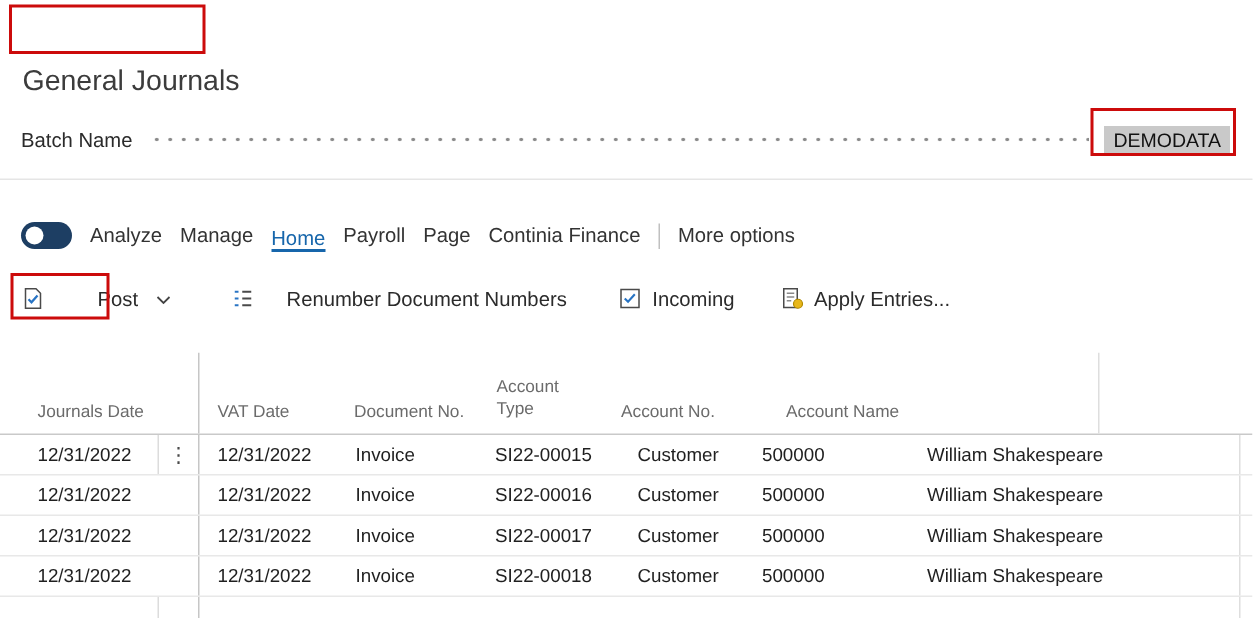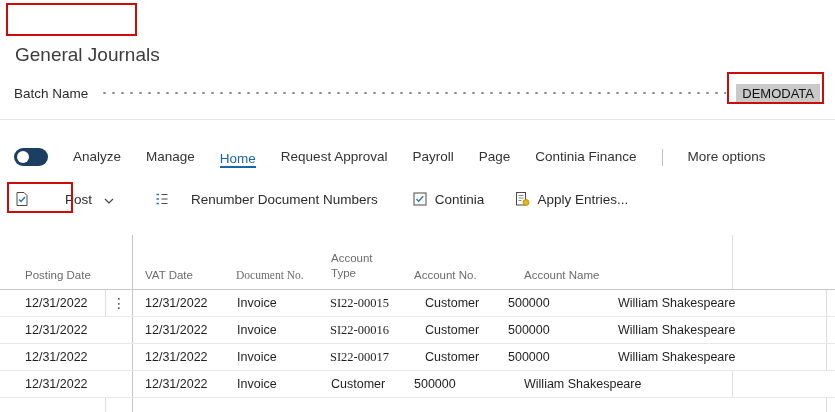--- a/index.html
+++ b/index.html
@@ -32,21 +32,21 @@
   .batch-value {
     font-size: 13px; color: #111; background: #c9c9c9;
     padding: 2px 6px; margin-right: 15px; white-space: nowrap;
   }
 
   .divider1 { position: absolute; top: 119px; left: 0; right: 0; height: 1px; background: #e5e5e5; }
 
   
   .menu-row {
     position: absolute; top: 142px; left: 14px; right: 0; height: 30px;
-    display: flex; align-items: center; gap: 25px; white-space: nowrap;
+    display: flex; align-items: center; gap: 12px; white-space: nowrap;
   }
   .toggle {
     position: relative; width: 34px; height: 18px; border-radius: 10px;
     background: #1d3e63; flex: 0 0 auto; cursor: pointer;
   }
   .toggle .knob {
     position: absolute; left: 3px; top: 3px; width: 12px; height: 12px;
     border-radius: 50%; background: #fff;
   }
   .menu-item { font-size: 13.5px; color: #333; padding: 5px 0 6px 0; cursor: pointer; }
@@ -69,21 +69,21 @@
   
   .grid { position: absolute; top: 235px; left: 0; right: 0; bottom: 0; overflow: hidden; font-size: 12.5px; }
   .trow { display: flex; height: 27px; border-bottom: 1px solid #e8e8e8; align-items: stretch; }
   .thead { height: 55px; border-bottom: 1px solid #c9c9c9; color: #6b6b6b; font-size: 11.5px; }
   .cell { display: flex; align-items: center; overflow: hidden; }
   .thead .cell { align-items: flex-end; padding-bottom: 8px; }
   .c1 { flex: 0 0 105px; padding-left: 25px; }
   .c2 { flex: 0 0 28px; justify-content: center; border-right: 1px solid #c6c6c6; }
   .c3 { flex: 0 0 95px; padding-left: 12px; }
   .c4 { flex: 0 0 94px; padding-left: 9px; }
-  .c5 { flex: 0 0 94px; padding-left: 8px; font-family: Liberation Serif, serif; }
+  .c5 { flex: 0 0 94px; padding-left: 8px; }
   .c6 { flex: 0 0 84px; padding-left: 9px; }
   .c7 { flex: 0 0 108px; padding-left: 8px; }
   .c8 { flex: 0 0 218px; padding-left: 10px; }
   .c9 { flex: 1 1 auto; border-left: 1px solid #dedede; }
   .wrap2 { display: inline-block; width: 66px; line-height: 1.3; white-space: normal; }
   .cell { white-space: nowrap; color: #1f1f1f; }
   .thead .cell { color: #6b6b6b; }
   .rowmenu { font-size: 14px; color: #4a4a4a; cursor: pointer; line-height: 1; }
   .menucell-active { border-left: 1px solid #dcdcdc; }
   .trow.partial { height: 14px; border-bottom: none; }
@@ -107,21 +107,20 @@
 
 <div class="divider1"></div>
 
 <div class="menu-row">
   <div class="toggle">
     <div class="knob"></div>
   </div>
   <span class="menu-item">Analyze</span>
   <span class="menu-item">Manage</span>
   <span class="menu-item active">Home</span>
-  <span class="menu-item">Request Approval</span>
   <span class="menu-item">Payroll</span>
   <span class="menu-item">Page</span>
   <span class="menu-item">Continia Finance</span>
   <div class="vdiv"></div>
   <span class="menu-item">More options</span>
 </div>
 
 <div class="action-row">
   <div class="act act-post">
     <span class="icon16">
@@ -148,38 +147,38 @@
     </span>
     <span class="lbl">Renumber Document Numbers</span>
   </div>
   <div class="act act-reconcile">
     <span class="icon16">
       <svg width="16" height="16" viewBox="0 0 16 16">
           <rect x="2" y="2" width="12" height="12" fill="none" stroke="#4a4a4a" stroke-width="1"></rect>
           <path d="M4.5 8l2.2 2.2 4.5-5" stroke="#2874c4" stroke-width="1.4" fill="none"></path>
         </svg>
     </span>
-    <span class="lbl">Continia</span>
+    <span class="lbl">Incoming</span>
   </div>
   <div class="act">
     <span class="icon16">
       <svg width="16" height="16" viewBox="0 0 16 16">
           <rect x="2.5" y="1.5" width="9" height="12.5" fill="none" stroke="#4a4a4a" stroke-width="1"></rect>
           <path d="M4.5 4.5h5M4.5 7h5M4.5 9.5h3" stroke="#8a8a8a" stroke-width="1" fill="none"></path>
           <circle cx="12" cy="11.5" r="3" fill="#e8b71a" stroke="#b08900" stroke-width="0.8"></circle>
         </svg>
     </span>
     <span class="lbl">Apply Entries...</span>
   </div>
 </div>
 
 <div class="grid">
   <div class="trow thead">
     <div class="cell c1">
-        <span>Posting Date</span>
+        <span>Journals Date</span>
       </div>
     <div class="cell c2"></div>
     <div class="cell c3">
         <span>VAT Date</span>
       </div>
     <div class="cell c5">
         <span>Document No.</span>
       </div>
     <div class="cell c6">
         <span class="wrap2">Account Type</span>
@@ -229,20 +228,21 @@
     <div class="cell c7">500000</div>
     <div class="cell c8">William Shakespeare</div>
     <div class="cell c9"></div>
   </div>
 
   <div class="trow">
     <div class="cell c1">12/31/2022</div>
     <div class="cell c2"></div>
     <div class="cell c3">12/31/2022</div>
     <div class="cell c4">Invoice</div>
+    <div class="cell c5">SI22-00018</div>
     <div class="cell c6">Customer</div>
     <div class="cell c7">500000</div>
     <div class="cell c8">William Shakespeare</div>
     <div class="cell c9"></div>
   </div>
 
   <div class="trow partial">
     <div class="cell c1"></div>
     <div class="cell c2 menucell-active"></div>
     <div class="cell c3"></div>

